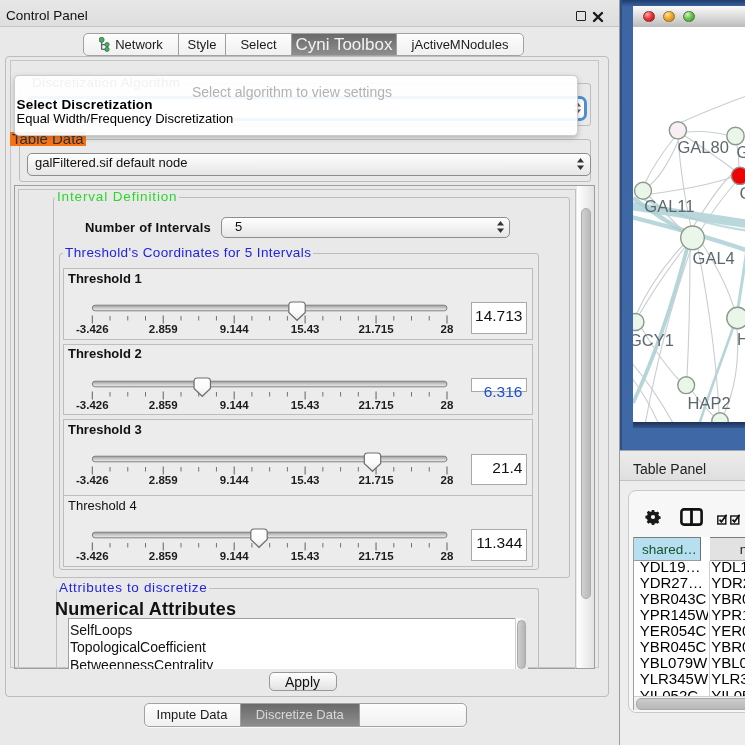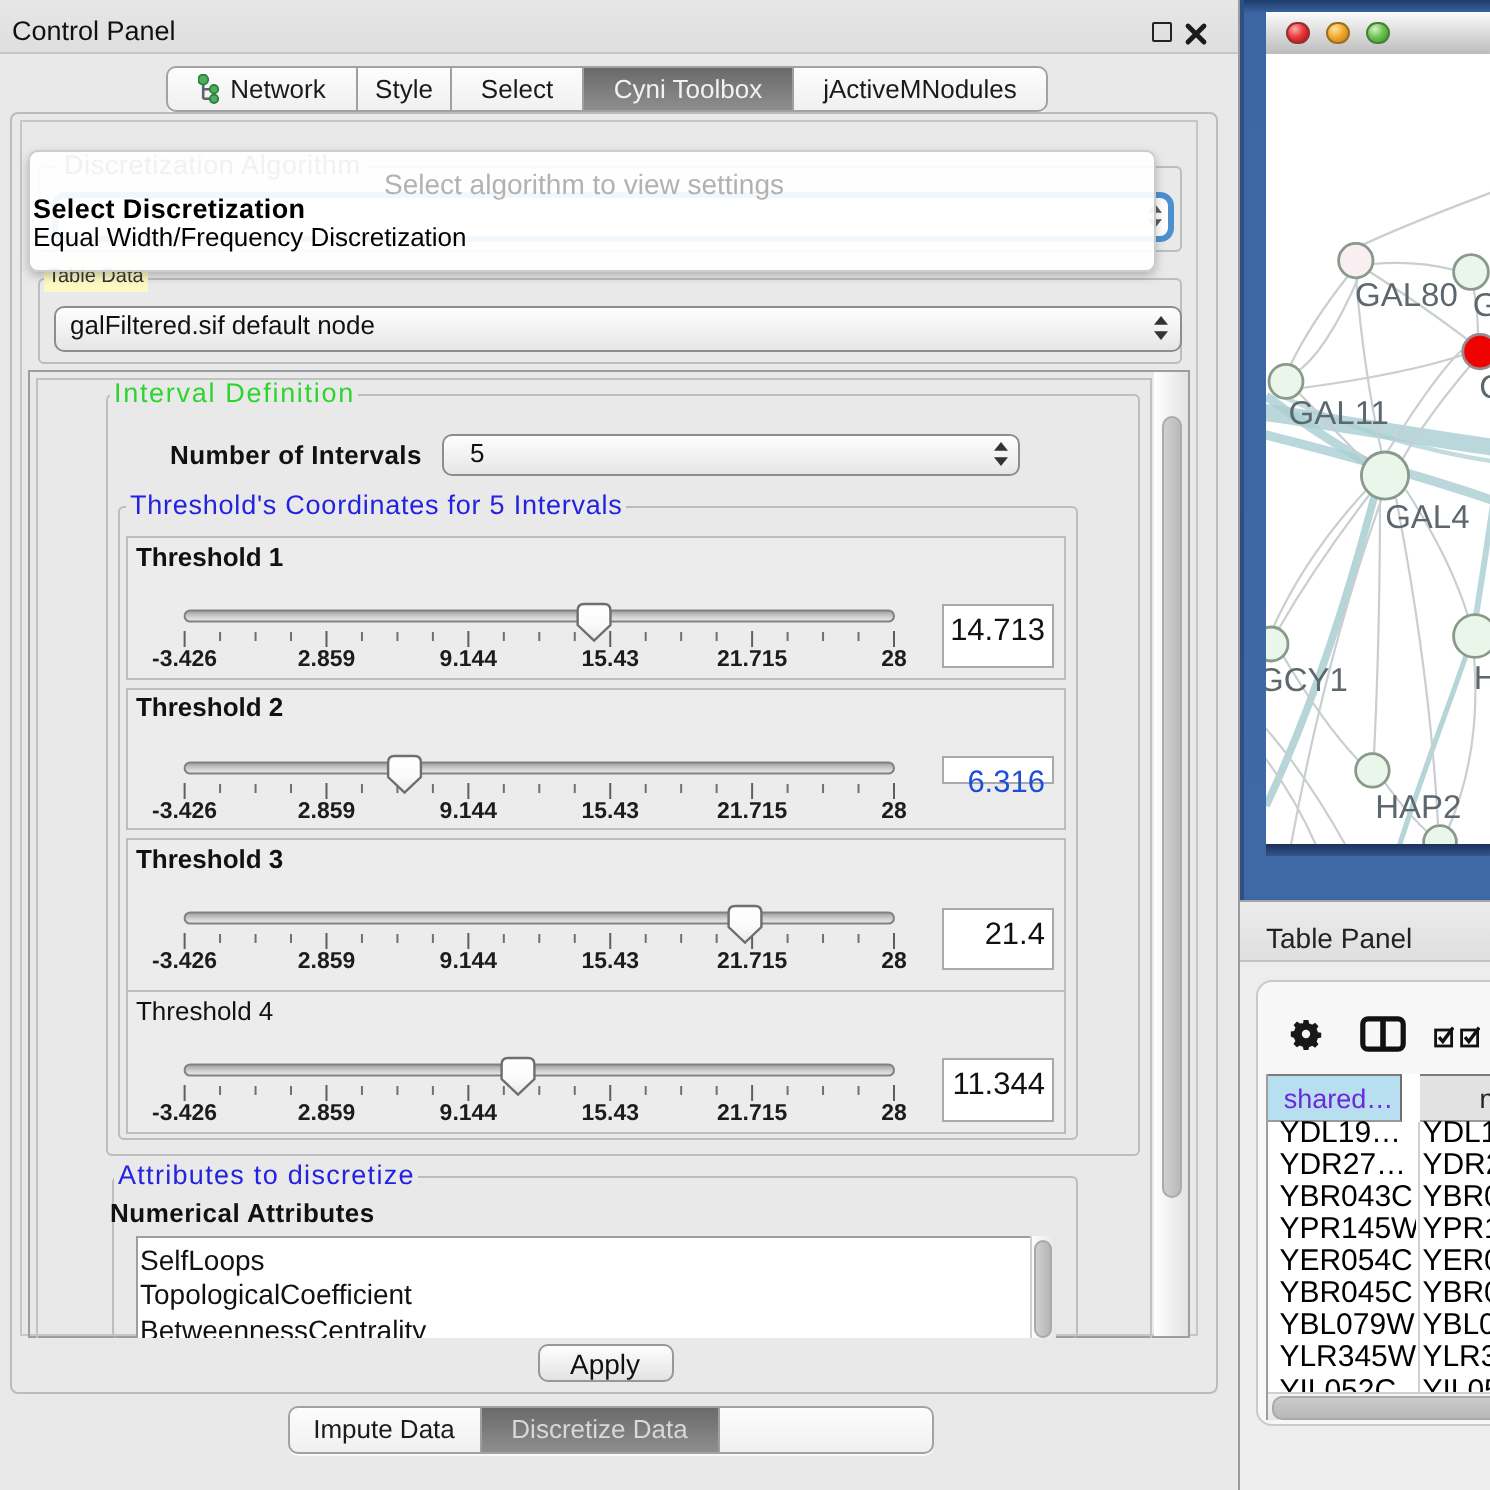--- a/index.html
+++ b/index.html
@@ -13,34 +13,34 @@
       </div>
 <div style="position:absolute;left:83px;top:33px;width:439px;height:21px;background:linear-gradient(#fdfdfd,#f0f0f0);border:1px solid #a2a2a2;border-radius:5px;box-shadow:0 1px 0 rgba(255,255,255,0.7);display:flex;overflow:hidden">
         <div style="width:95px;height:100%;display:flex;align-items:center;justify-content:center;font-size:13px;box-sizing:border-box;border-right:1px solid #9f9f9f;color:#1a1a1a"><svg width="11" height="15" viewBox="0 0 11 15" style="margin-right:5px">
             <path d="M 2.6 4 L 2.6 12.4 M 2.6 7.6 L 7.4 7.6 M 2.6 12.4 L 7.4 12.4" stroke="#5a6472" stroke-width="1.3" fill="none"></path>
             <circle cx="2.6" cy="2.8" r="2.5" fill="#4caf5f" stroke="#2e7d3d" stroke-width="0.9"></circle>
             <circle cx="8" cy="7.6" r="2.1" fill="#4caf5f" stroke="#2e7d3d" stroke-width="0.9"></circle>
             <circle cx="8" cy="12.4" r="2.1" fill="#4caf5f" stroke="#2e7d3d" stroke-width="0.9"></circle>
           </svg>Network</div>
         <div style="width:47px;height:100%;display:flex;align-items:center;justify-content:center;font-size:13px;box-sizing:border-box;border-right:1px solid #9f9f9f;color:#1a1a1a">Style</div>
         <div style="width:66px;height:100%;display:flex;align-items:center;justify-content:center;font-size:13px;box-sizing:border-box;border-right:1px solid #9f9f9f;color:#1a1a1a">Select</div>
-        <div style="width:105px;height:100%;display:flex;align-items:center;justify-content:center;font-size:13px;box-sizing:border-box;border-right:1px solid #9f9f9f;background:linear-gradient(#6a6a6a,#8e8e8e);color:#f2f2f2">Cyni Toolbox</div>
+        <div style="width:105px;height:100%;display:flex;align-items:center;justify-content:center;font-size:17px;box-sizing:border-box;border-right:1px solid #9f9f9f;background:linear-gradient(#6a6a6a,#8e8e8e);color:#f2f2f2">Cyni Toolbox</div>
         <div style="width:126px;height:100%;display:flex;align-items:center;justify-content:center;font-size:13px;box-sizing:border-box;color:#1a1a1a">jActiveMNodules</div>
       </div>
 <div class="abs" style="left:5px;top:56px;width:602px;height:639px;border:1px solid #bcbcbc;border-radius:4px"></div>
 <div class="abs" style="left:10px;top:60px;width:587px;height:606px;border:1px solid #c6c6c6"></div>
 <div style="position:absolute;left:19px;top:83px;width:572px;height:43px;box-sizing:border-box;border:1px solid #bdbdbd;border-radius:3px"></div>
       <div style="position:absolute;left:30px;top:76px;height:14px;line-height:14px;font-size:13.5px;letter-spacing:0.3px;color:#3a3a3a;background:#e9e9e9;padding:0 2px">Discretization Algorithm</div>
 <div class="abs" style="left:26px;top:96px;width:561px;height:25px;box-sizing:border-box;background:#fff;border:3px solid #4e8fd0;border-radius:7px"></div>
 <svg class="abs" style="left:573px;top:101px" width="9" height="14" viewBox="0 0 9 14">
         <path d="M 4.5 1 L 8 5.4 L 1 5.4 Z" fill="#555"></path>
         <path d="M 4.5 13 L 1 8.6 L 8 8.6 Z" fill="#555"></path>
       </svg>
 <div style="position:absolute;left:19px;top:139px;width:572px;height:42.5px;box-sizing:border-box;border:1px solid #bdbdbd;border-radius:3px"></div>
-      <div style="position:absolute;left:22px;top:132px;height:14px;line-height:14px;font-size:10px;letter-spacing:0px;color:#2d2d2d;background:#fef9c3;padding:0 2px">Table Data</div>
+      <div style="position:absolute;left:10px;top:132px;height:14px;line-height:14px;font-size:15px;letter-spacing:0px;color:#2d2d2d;background:#f97316;padding:0 2px">Table Data</div>
 <div style="position:absolute;left:27px;top:153px;width:564px;height:23px;box-sizing:border-box;background:linear-gradient(#fefefe,#e6e6e6);border:1px solid #8d8d8d;border-radius:5px;font-size:13px;color:#111;line-height:18.5px;padding-left:7px;overflow:hidden">galFiltered.sif default node<svg width="9" height="14" viewBox="0 0 9 14" style="position:absolute;left:548px;top:3px">
           <path d="M 4.5 1 L 8 5.4 L 1 5.4 Z" fill="#333"></path>
           <path d="M 4.5 13 L 1 8.6 L 8 8.6 Z" fill="#333"></path>
         </svg></div>
 <div class="abs" style="left:14px;top:185px;width:580.5px;height:484px;border:1px solid #9e9e9e;box-sizing:border-box"></div>
 <div class="abs" style="left:18px;top:189px;width:557.5px;height:480px;border:1px solid #c2c2c2;border-bottom:none;box-sizing:border-box"></div>
 <div class="abs" style="left:576.5px;top:186px;width:17px;height:482px;background:linear-gradient(90deg,#ffffff,#e2e2e2)"></div>
 <div class="abs" style="left:580.5px;top:208px;width:10px;height:391px;border-radius:5px;background:linear-gradient(90deg,#d0d0d0,#b9b9b9);border:1px solid #ababab;box-sizing:border-box"></div>
 <div style="position:absolute;left:52.5px;top:196.5px;width:517px;height:381px;box-sizing:border-box;border:1px solid #bdbdbd;border-radius:3px"></div>
       <div style="position:absolute;left:55px;top:189.5px;height:14px;line-height:14px;font-size:13.5px;letter-spacing:0.85px;color:#2ed52e;background:#e9e9e9;padding:0 2px">Interval Definition</div>
@@ -234,21 +234,21 @@
           <text x="170.18" y="64" font-family="Liberation Sans, sans-serif" font-size="11.5" font-weight="bold" fill="#1c1c1c" text-anchor="middle">9.144</text>
           <text x="241.12" y="64" font-family="Liberation Sans, sans-serif" font-size="11.5" font-weight="bold" fill="#1c1c1c" text-anchor="middle">15.43</text>
           <text x="312.06" y="64" font-family="Liberation Sans, sans-serif" font-size="11.5" font-weight="bold" fill="#1c1c1c" text-anchor="middle">21.715</text>
           <text x="383.00" y="64" font-family="Liberation Sans, sans-serif" font-size="11.5" font-weight="bold" fill="#1c1c1c" text-anchor="middle">28</text>
           <path d="M 186.80651689683702 43.5 L 186.80651689683702 36.2 Q 186.80651689683702 33.0 190.006516896837 33.0 L 200.006516896837 33.0 Q 203.206516896837 33.0 203.206516896837 36.2 L 203.206516896837 43.5 L 195.006516896837 51.3 Z" fill="url(#thm)" stroke="#6e6e6e" stroke-width="1.2"></path>
         </svg>
 <div class="abs" style="left:407.8px;top:33.5px;width:56px;height:31.5px;box-sizing:border-box;background:#fff;border:1.5px solid #a9a9a9;font-size:15.5px;color:#111;text-align:right;line-height:25px;padding-right:4px">11.344</div>
 </div>
 <div style="position:absolute;left:55.5px;top:588px;width:483px;height:81px;box-sizing:border-box;border:1px solid #bdbdbd;border-bottom:none;border-radius:3px"></div>
       <div style="position:absolute;left:57px;top:581px;height:14px;line-height:14px;font-size:13.5px;letter-spacing:0.65px;color:#2222e0;background:#e9e9e9;padding:0 2px">Attributes to discretize</div>
-<div class="abs" style="left:55px;top:599px;font-size:13px;font-weight:bold;letter-spacing:0.25px;color:#111">Numerical Attributes</div>
+<div class="abs" style="left:55px;top:599px;font-size:18px;font-weight:bold;letter-spacing:0.25px;color:#111">Numerical Attributes</div>
 <div class="abs" style="left:67.5px;top:618px;width:460.5px;height:51px;background:#fff;border:1px solid #9e9e9e;border-bottom:none;box-sizing:border-box;overflow:hidden">
         <div style="padding:2.5px 0 0 1.5px;font-size:14px;color:#111;line-height:17.8px">SelfLoops<br>TopologicalCoefficient<br>BetweennessCentrality</div>
       </div>
 <div class="abs" style="left:514.5px;top:618px;width:13.5px;height:51px;background:linear-gradient(90deg,#fcfcfc,#e6e6e6);border-left:1px solid #d0d0d0;box-sizing:border-box"></div>
 <div class="abs" style="left:516.5px;top:620px;width:9.5px;height:49px;border-radius:5px;background:linear-gradient(90deg,#cfcfcf,#b5b5b5);border:1px solid #a9a9a9;box-sizing:border-box"></div>
 <div class="abs" style="left:268.5px;top:671.5px;width:68px;height:19.5px;box-sizing:border-box;background:linear-gradient(#fefefe,#e3e3e3);border:1px solid #989898;border-radius:5px;text-align:center;font-size:14px;color:#111;line-height:18px">Apply</div>
 <div style="position:absolute;left:143.5px;top:702.5px;width:321px;height:22.5px;background:linear-gradient(#fdfdfd,#f0f0f0);border:1px solid #a2a2a2;border-radius:5px;box-shadow:0 1px 0 rgba(255,255,255,0.7);display:flex;overflow:hidden">
         <div style="width:96px;height:100%;display:flex;align-items:center;justify-content:center;font-size:13px;box-sizing:border-box;border-right:1px solid #9f9f9f;color:#1a1a1a">Impute Data</div>
         <div style="width:119.5px;height:100%;display:flex;align-items:center;justify-content:center;font-size:13px;box-sizing:border-box;border-right:1px solid #9f9f9f;background:linear-gradient(#6a6a6a,#8e8e8e);color:#d8d8d8">Discretize Data</div>
       </div>
@@ -331,21 +331,21 @@
           </svg></div>
 <div class="abs" style="left:87.8px;top:20px"><svg width="10" height="11" viewBox="0 0 10 11">
             <rect x="0.8" y="2" width="8" height="8" fill="none" stroke="#111" stroke-width="1.4"></rect>
             <path d="M 2.5 5.6 L 4.4 7.8 L 9.6 0.8" fill="none" stroke="#111" stroke-width="1.7"></path>
           </svg></div>
 <div class="abs" style="left:101.2px;top:20px"><svg width="10" height="11" viewBox="0 0 10 11">
             <rect x="0.8" y="2" width="8" height="8" fill="none" stroke="#111" stroke-width="1.4"></rect>
             <path d="M 2.5 5.6 L 4.4 7.8 L 9.6 0.8" fill="none" stroke="#111" stroke-width="1.7"></path>
           </svg></div>
 <div class="abs" style="left:4.2px;top:46px;width:112.8px;height:173px;background:#fff;border-left:1px solid #9e9e9e;overflow:hidden">
-<div class="abs" style="left:0;top:0;width:67px;height:24px;background:#b7dfF0;border-top:1px solid #7c7c7c;border-bottom:1px solid #9a9a9a;border-right:1px solid #6f6f6f;box-sizing:border-box;text-align:right;padding-right:3.5px;font-size:13.5px;color:#6d28d9;line-height:23px">shared…</div>
+<div class="abs" style="left:0;top:0;width:67px;height:24px;background:#b7dfF0;border-top:1px solid #7c7c7c;border-bottom:1px solid #9a9a9a;border-right:1px solid #6f6f6f;box-sizing:border-box;text-align:right;padding-right:3.5px;font-size:13.5px;color:#14532d;line-height:23px">shared…</div>
 <div class="abs" style="left:75.5px;top:0;width:80px;height:24px;background:#e2e2e2;border-top:1px solid #7c7c7c;border-bottom:1px solid #9a9a9a;box-sizing:border-box;font-size:13.5px;color:#222;line-height:23px;padding-left:30px">name</div>
 <div class="abs" style="left:5.5px;top:22.60px;width:68px;height:16px;font-size:15px;color:#000;line-height:16px;white-space:nowrap;overflow:hidden">YDL19…</div>
 <div class="abs" style="left:77px;top:22.60px;width:48px;height:16px;font-size:15px;color:#000;line-height:16px;white-space:nowrap;overflow:hidden">YDL194W</div>
 <div class="abs" style="left:5.5px;top:38.65px;width:68px;height:16px;font-size:15px;color:#000;line-height:16px;white-space:nowrap;overflow:hidden">YDR27…</div>
 <div class="abs" style="left:77px;top:38.65px;width:48px;height:16px;font-size:15px;color:#000;line-height:16px;white-space:nowrap;overflow:hidden">YDR277C</div>
 <div class="abs" style="left:5.5px;top:54.70px;width:68px;height:16px;font-size:15px;color:#000;line-height:16px;white-space:nowrap;overflow:hidden">YBR043C</div>
 <div class="abs" style="left:77px;top:54.70px;width:48px;height:16px;font-size:15px;color:#000;line-height:16px;white-space:nowrap;overflow:hidden">YBR043C</div>
 <div class="abs" style="left:5.5px;top:70.75px;width:68px;height:16px;font-size:15px;color:#000;line-height:16px;white-space:nowrap;overflow:hidden">YPR145W</div>
 <div class="abs" style="left:77px;top:70.75px;width:48px;height:16px;font-size:15px;color:#000;line-height:16px;white-space:nowrap;overflow:hidden">YPR145W</div>
 <div class="abs" style="left:5.5px;top:86.80px;width:68px;height:16px;font-size:15px;color:#000;line-height:16px;white-space:nowrap;overflow:hidden">YER054C</div>

